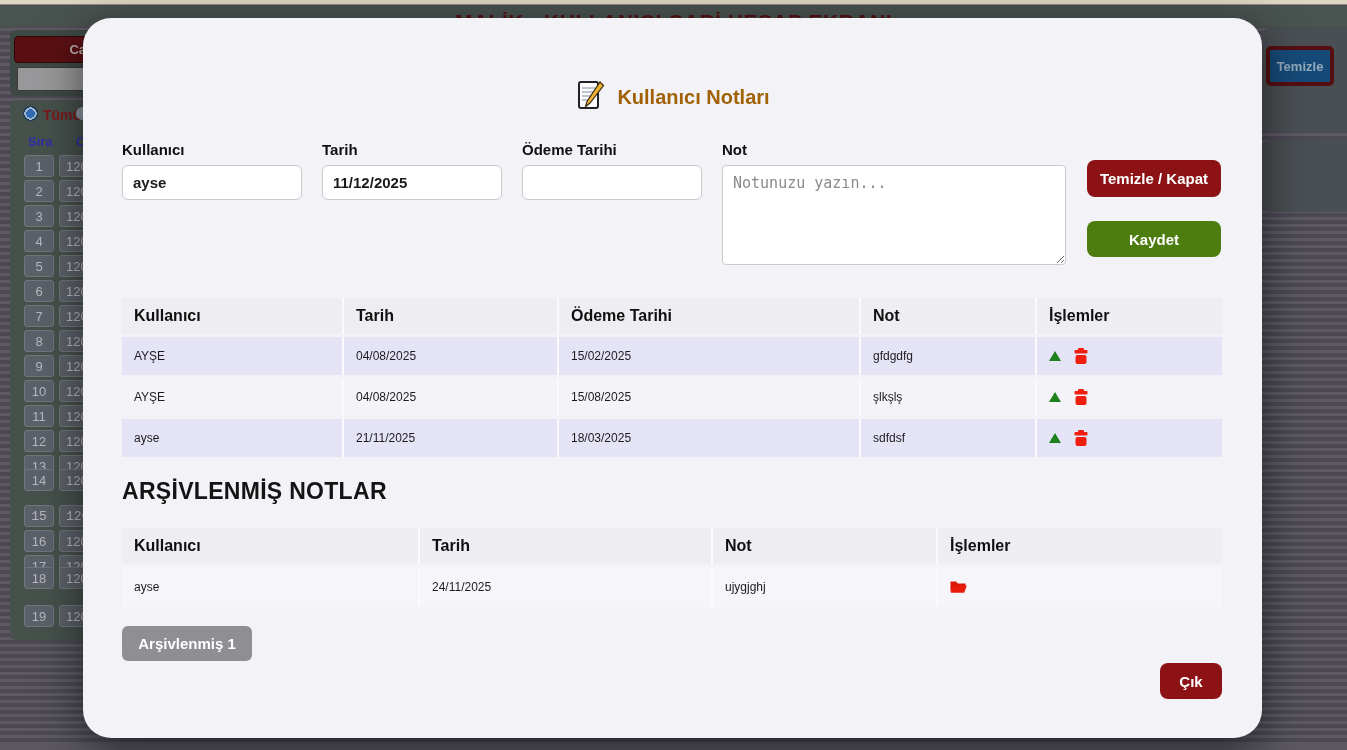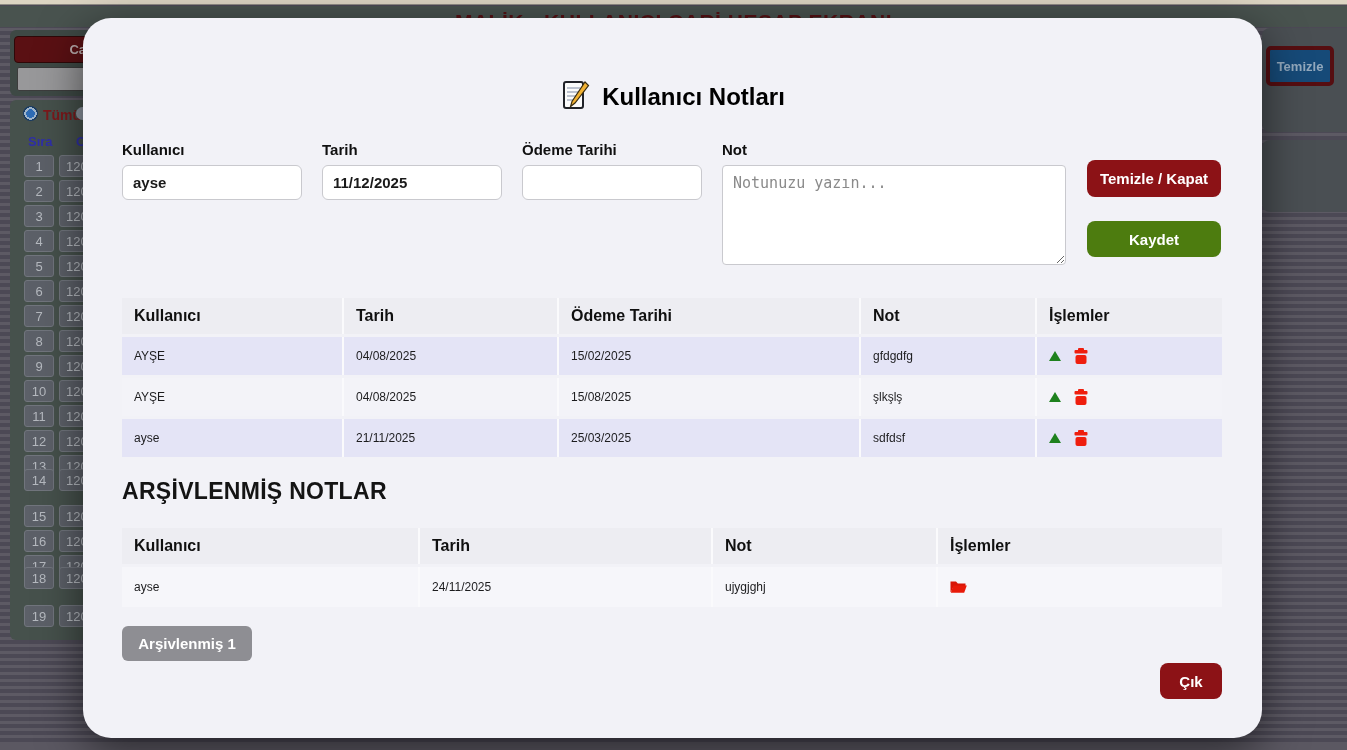--- a/index.html
+++ b/index.html
@@ -27,21 +27,21 @@
 .bg-cell.num{width:30px;justify-content:center;}
 .bg-cell.val{width:38px;padding-left:6px;}
 .right-panel-1{left:1262px;top:28px;width:85px;height:104px;background:#4a4f53;border-radius:8px 0 0 8px;}
 .right-panel-2{left:1262px;top:140px;width:85px;height:72px;background:#4a4f53;border-radius:8px 0 0 8px;}
 .temizle-btn{left:1266px;top:46px;width:68px;height:40px;background:#164a78;border:4px solid #560e11;border-radius:5px;color:#93a9bd;font-weight:700;font-size:13px;display:flex;align-items:center;justify-content:center;}
 .bottom-bar{left:0;top:742px;width:1347px;height:8px;background:#5b5862;}
 
 
 .modal{left:83px;top:18px;width:1179px;height:720px;background:#f2f2f7;border-radius:28px;box-shadow:0 12px 45px rgba(0,0,0,.55);}
 .m-title-row{left:0;top:62px;width:1179px;display:flex;align-items:center;justify-content:center;gap:12px;}
-.m-title{font-size:24px;font-weight:700;color:#000000;}
+.m-title{font-size:20px;font-weight:700;color:#a16207;}
 .fgroup{position:absolute;width:180px;}
 .flabel{display:block;font-size:15px;font-weight:700;color:#101010;margin-bottom:7px;}
 .tinput{width:100%;height:35px;border:1px solid #c9c9ce;border-radius:6px;background:#fff;padding:0 10px;font-weight:700;font-size:15px;color:#1a1a1a;font-family:"Liberation Sans",sans-serif;}
 .g1{left:39px;top:123px;}
 .g2{left:239px;top:123px;}
 .g3{left:439px;top:123px;}
 .g4{left:639px;top:123px;width:344px;}
 .ntext{width:344px;height:100px;border:1px solid #c9c9ce;border-radius:4px;background:#fff;padding:8px 10px;font-family:"DejaVu Sans Mono",monospace;font-size:15px;color:#333;resize:both;overflow:auto;}
 .ntext::placeholder{color:#8a8a8a;}
 .btn{display:flex;align-items:center;justify-content:center;color:#fff;font-weight:700;font-size:15px;border:none;border-radius:8px;cursor:pointer;font-family:"Liberation Sans",sans-serif;}
@@ -139,21 +139,21 @@
       <div class="bg-cell val">120</div>
     </div>
     <div class="bg-grid-row" style="top: 300px;">
       <div class="bg-cell num">13</div>
       <div class="bg-cell val">120</div>
     </div>
     <div class="bg-grid-row" style="top: 314px;">
       <div class="bg-cell num">14</div>
       <div class="bg-cell val">120</div>
     </div>
-    <div class="bg-grid-row" style="top: 350px;">
+    <div class="bg-grid-row" style="top: 350px; font-family: Liberation Mono, monospace;">
       <div class="bg-cell num">15</div>
       <div class="bg-cell val">120</div>
     </div>
     <div class="bg-grid-row" style="top: 375px;">
       <div class="bg-cell num">16</div>
       <div class="bg-cell val">120</div>
     </div>
     <div class="bg-grid-row" style="top: 400px;">
       <div class="bg-cell num">17</div>
       <div class="bg-cell val">120</div>
@@ -254,21 +254,21 @@
               <rect x="0.5" y="2" width="13" height="3.5" rx="1" fill="#ef1e0e"></rect>
               <rect x="1.5" y="7" width="11" height="9" rx="2" fill="#ef1e0e"></rect>
             </svg>
           </span>
       </div>
     </div>
 
     <div class="trow td-row row-a">
       <div class="cell c1 td">ayse</div>
       <div class="cell c2 td">21/11/2025</div>
-      <div class="cell c3 td">25/03/2025</div>
+      <div class="cell c3 td">18/03/2025</div>
       <div class="cell c4 td">sdfdsf</div>
       <div class="cell c5 td acts">
         <span class="tri"></span>
         <span class="icon-btn">
             <svg width="14" height="16" viewBox="0 0 14 16">
               <rect x="4" y="0" width="6" height="3" rx="1" fill="#ef1e0e"></rect>
               <rect x="0.5" y="2" width="13" height="3.5" rx="1" fill="#ef1e0e"></rect>
               <rect x="1.5" y="7" width="11" height="9" rx="2" fill="#ef1e0e"></rect>
             </svg>
           </span>

